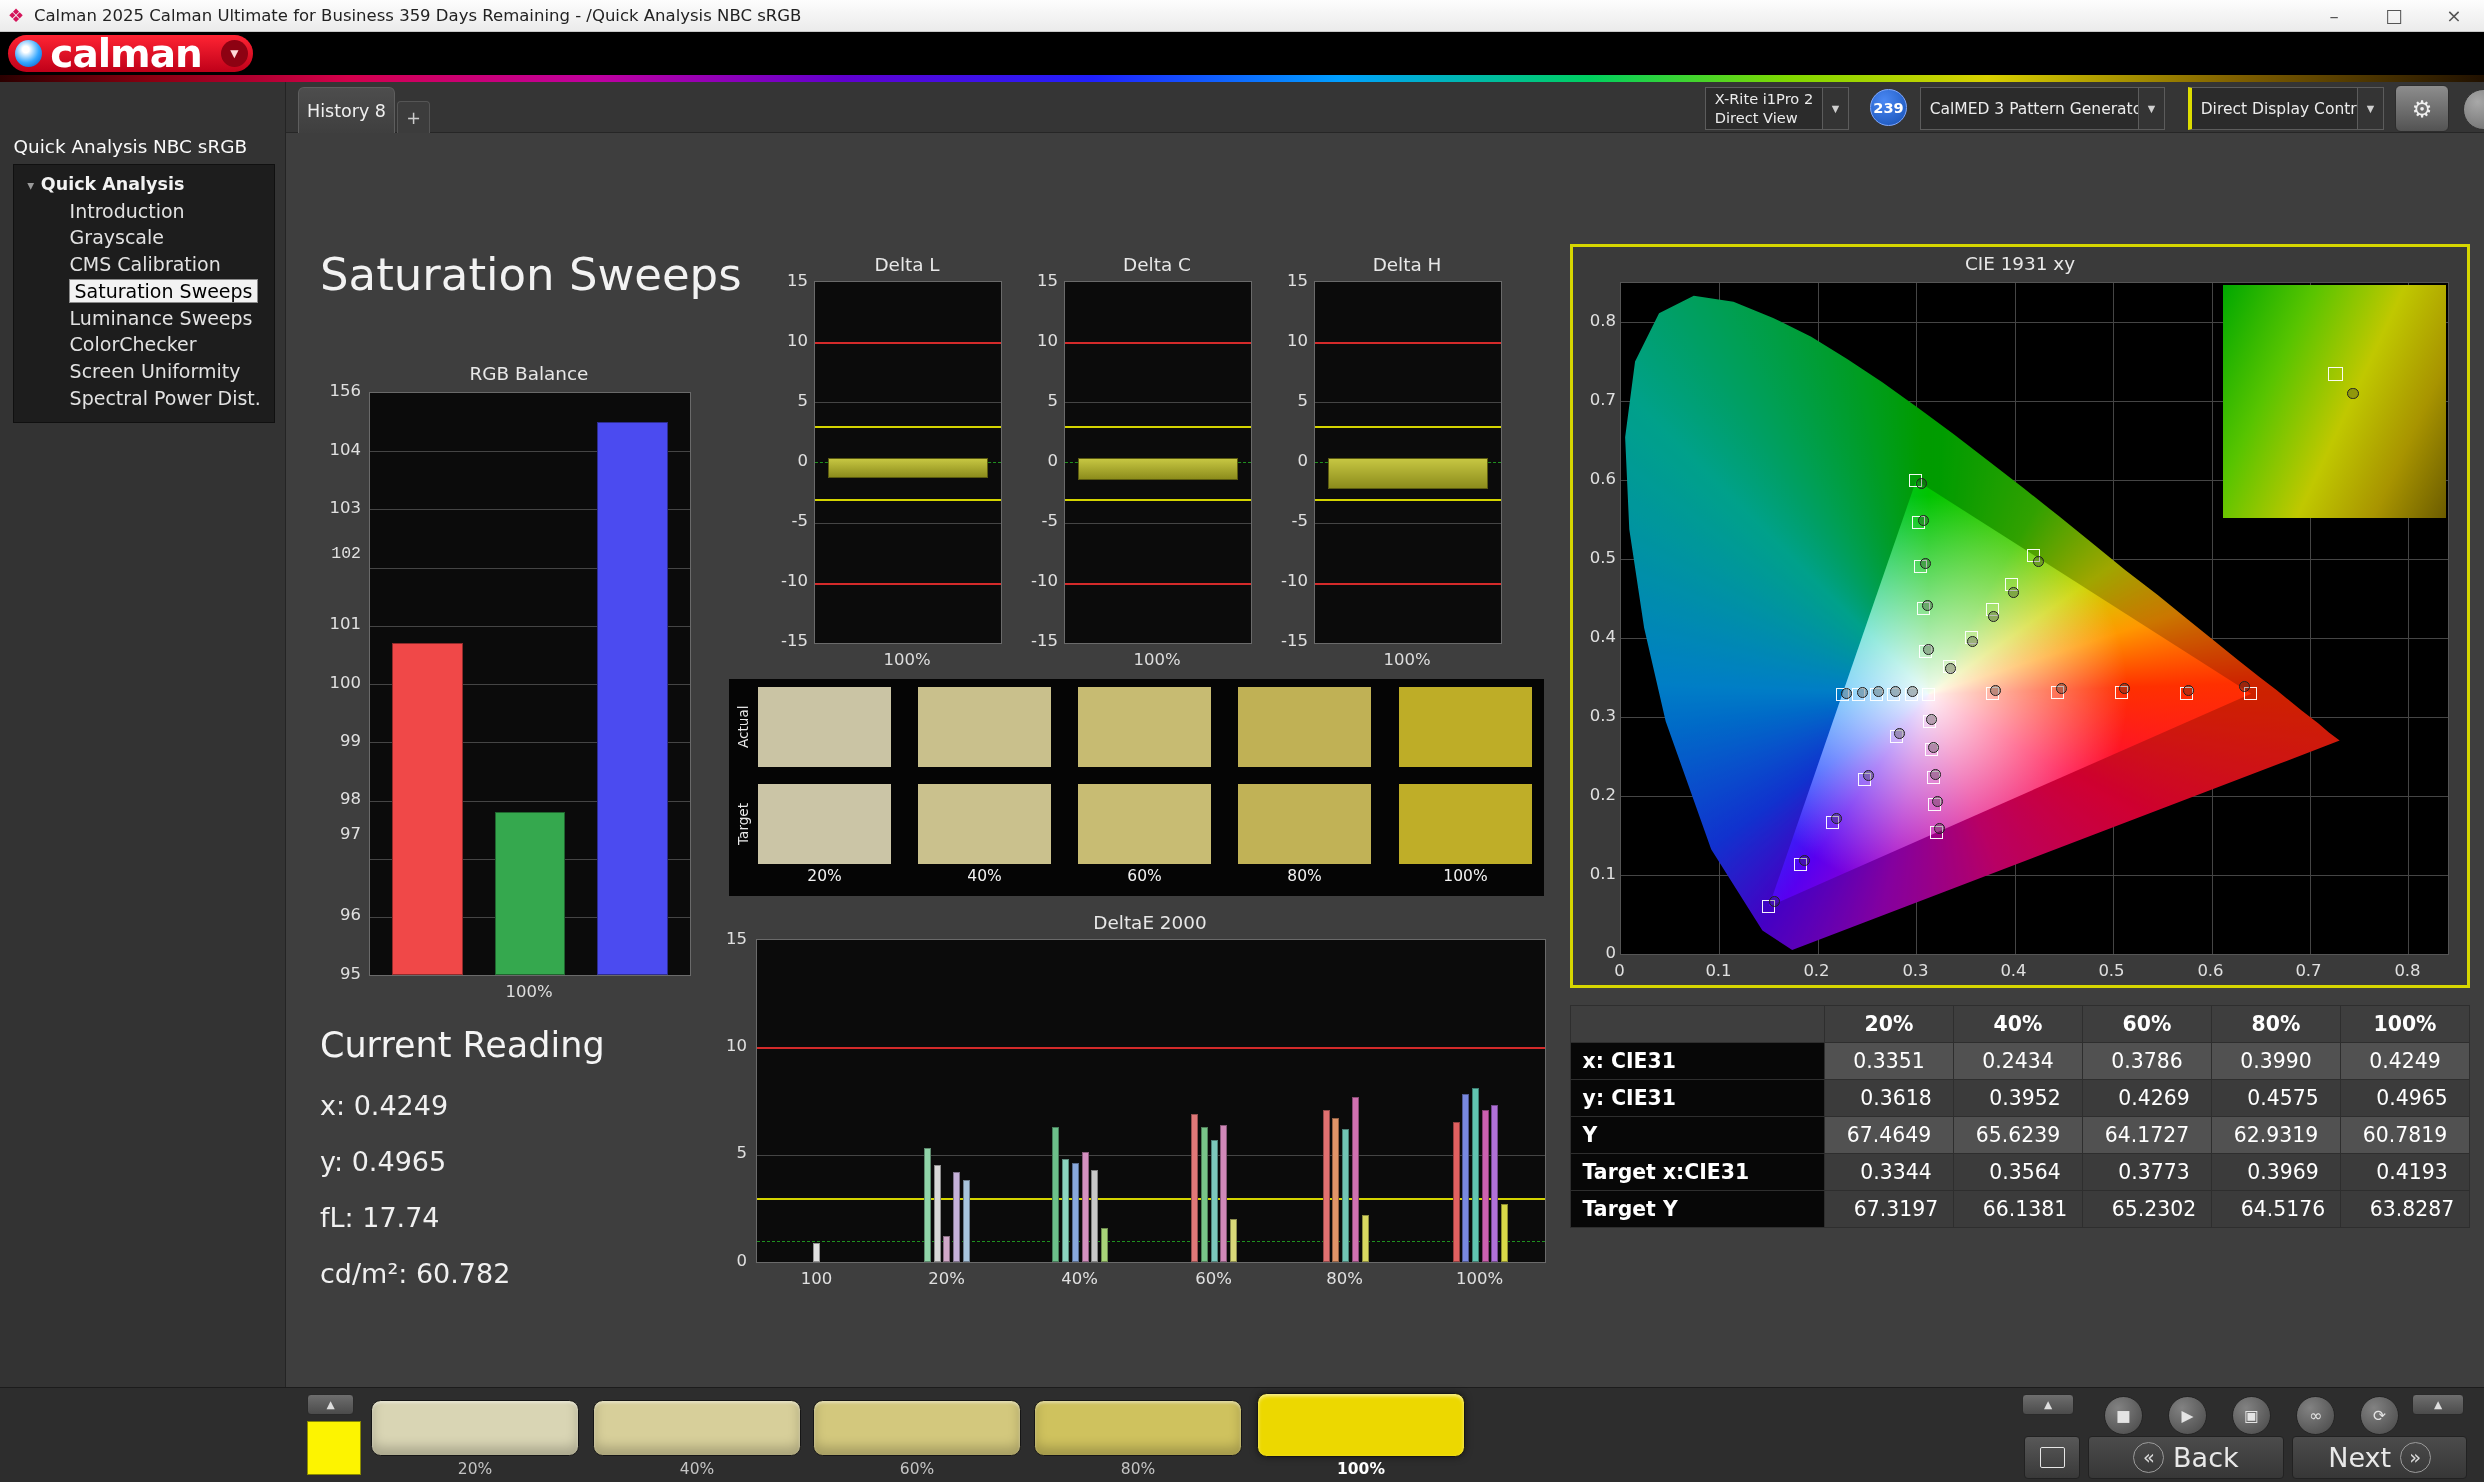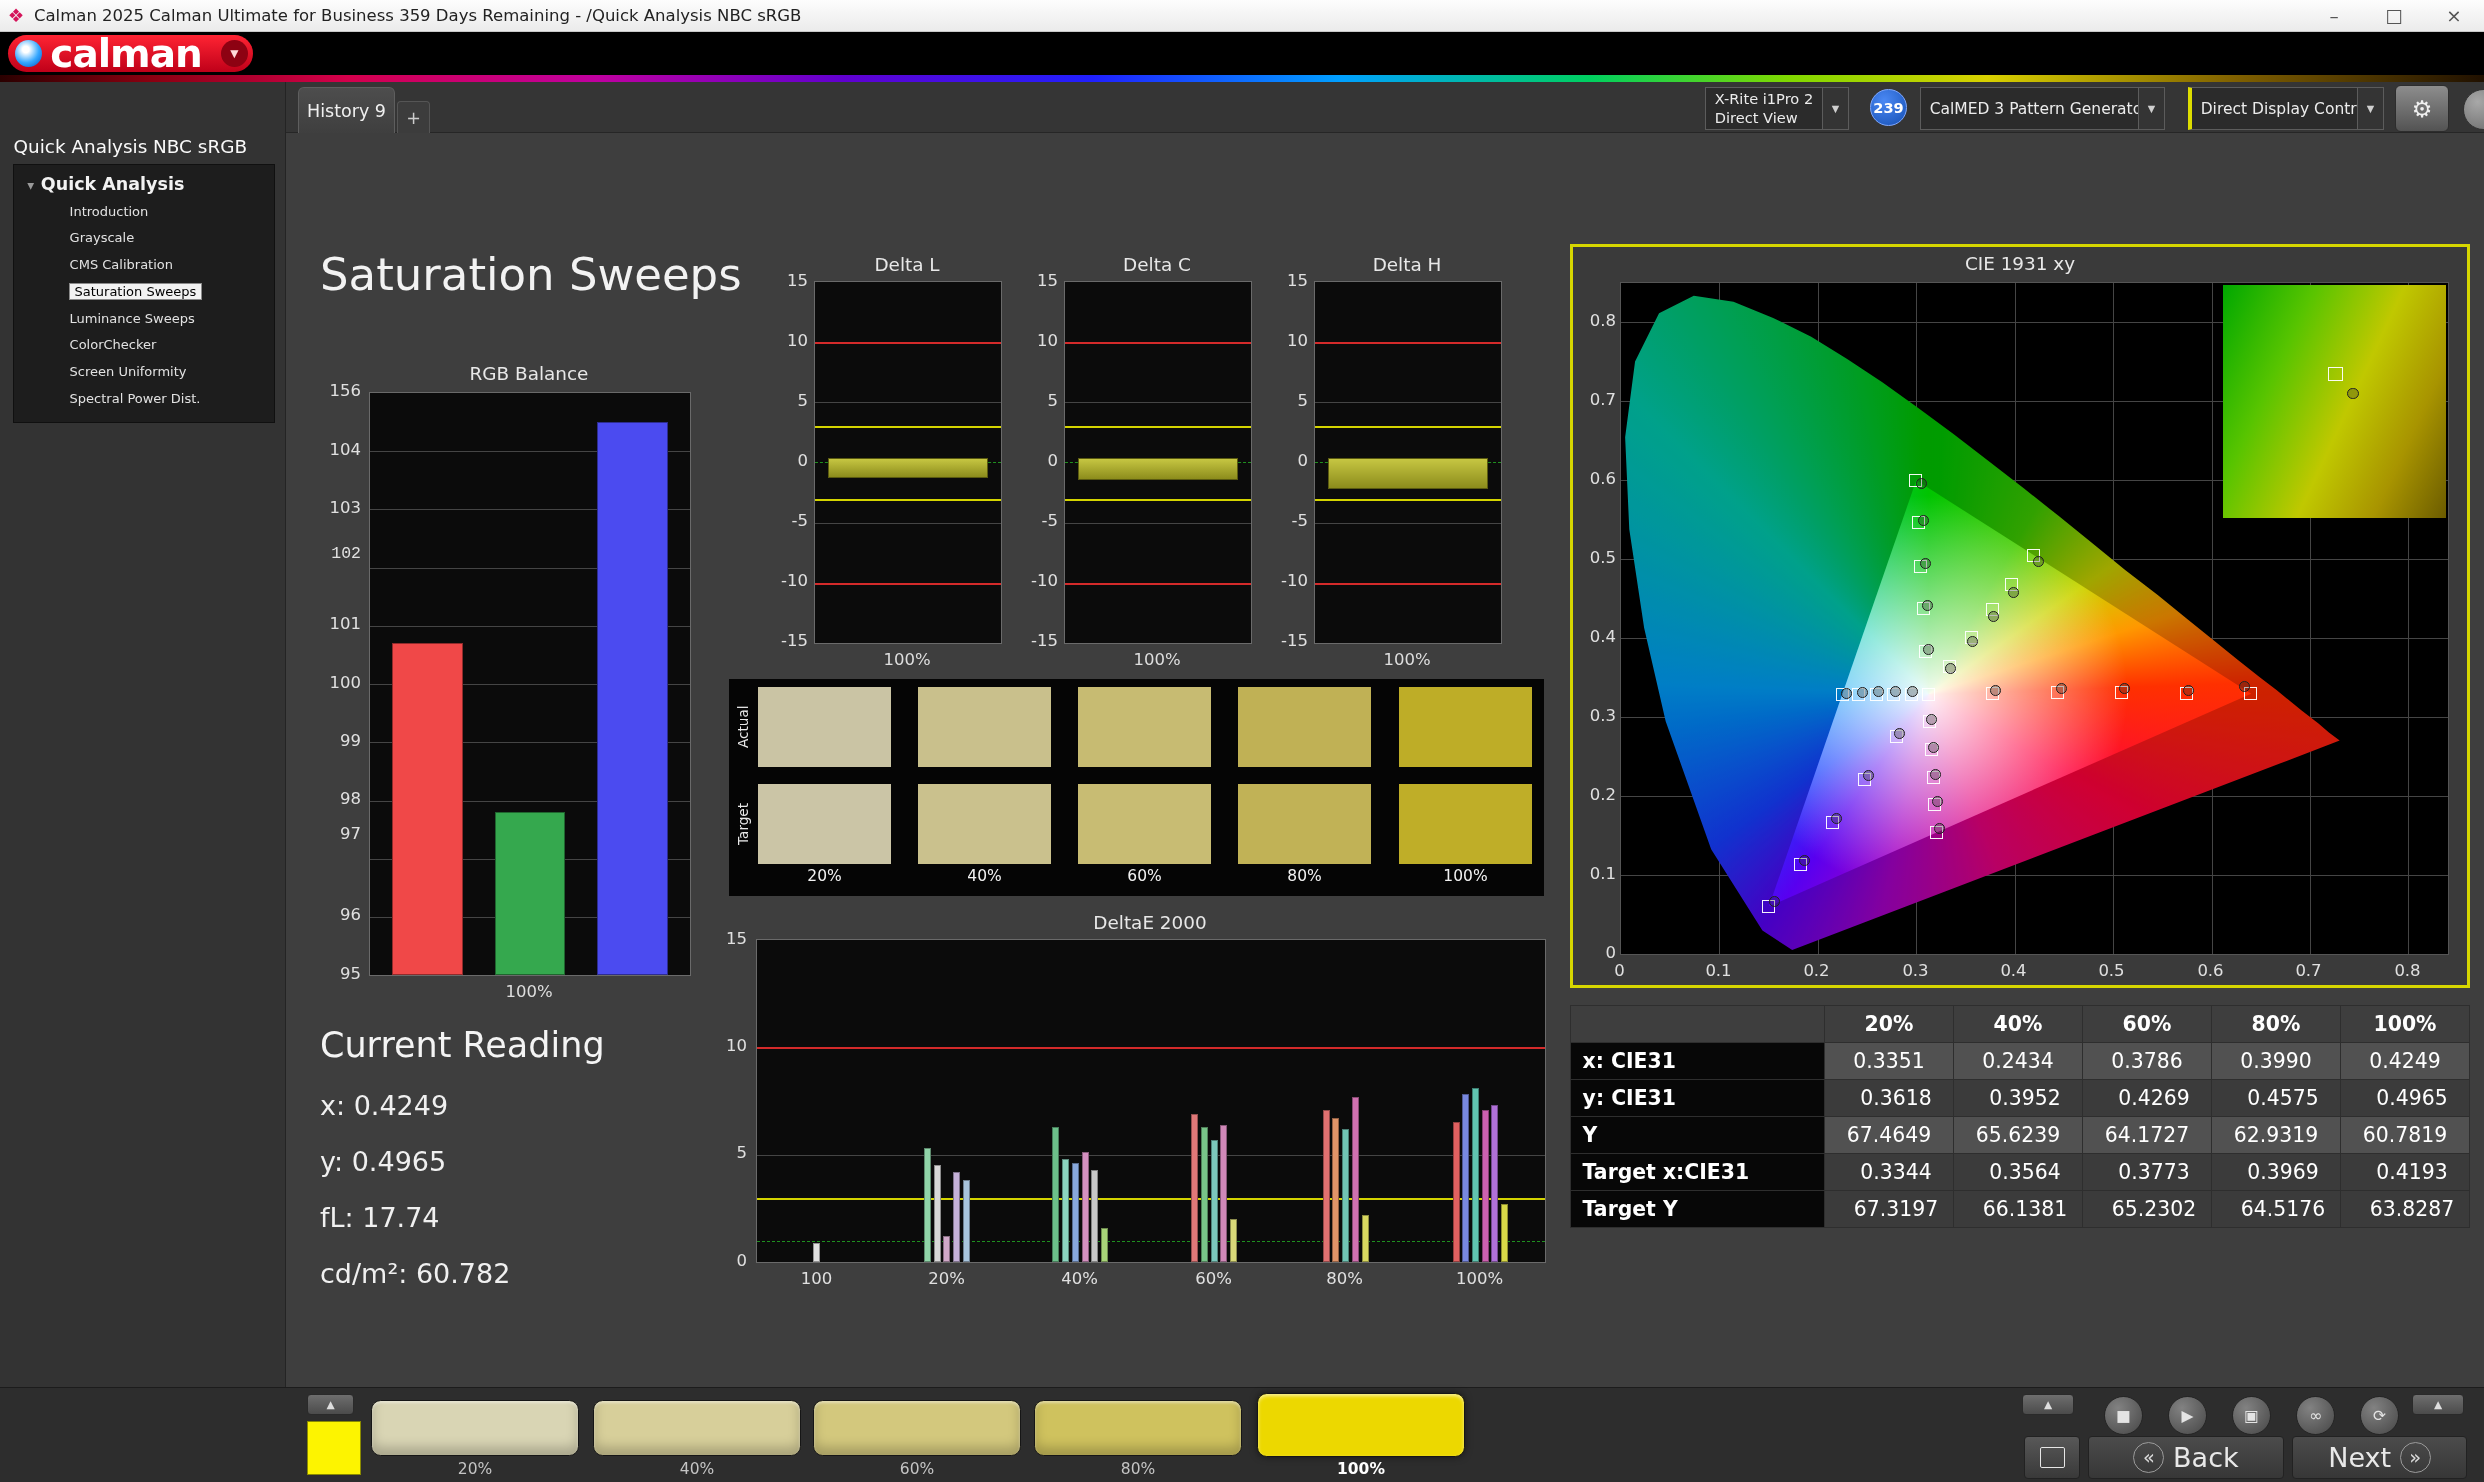--- a/index.html
+++ b/index.html
@@ -46,21 +46,21 @@
             background:linear-gradient(#8d8d8d,#535353);border:1px solid #2d2d2d;color:#f0f0f0;font-size:23px;
             display:flex;align-items:center;justify-content:center;box-sizing:border-box;}
   #partial-btn{position:absolute;left:2463px;top:89px;width:39px;height:39px;border-radius:50%;
                background:radial-gradient(circle at 35% 30%,#a8a8a8,#6a6a6a);border:1px solid #333;}
   
   #sidebar{position:absolute;left:0;top:82px;width:286px;height:1305px;background:#333;border-right:1px solid #242424;box-sizing:border-box;}
   #sidebar-header{position:absolute;left:13.6px;top:54px;font-size:18.4px;color:#fafafa;}
   #tree{position:absolute;left:12.6px;top:82px;width:262px;background:#1d1d1d;border:1px solid #101010;padding:4.9px 0 9.7px;box-sizing:border-box;}
   .tree-root{padding:3.9px 0 3.9px 13.6px;font-weight:bold;font-size:17.5px;color:#f2f2f2;}
   .tree-root .tri{color:#9a9a9a;margin-right:6.8px;font-size:13.6px;}
-  .tree-item{padding:1.9px 0 1.9px 56px;font-size:13px;line-height:23px;color:#e2e2e2;white-space:nowrap;}
+  .tree-item{padding:1.9px 0 1.9px 56px;font-size:19px;line-height:23px;color:#e2e2e2;white-space:nowrap;}
   .tree-item .sel{background:#f2f2f2;color:#000;outline:1px solid #8a8a8a;padding:0 4.9px;}
   
   #page-heading{position:absolute;left:320px;top:248px;font-size:45px;color:#f2f2f2;}
   
   .chart-title{position:absolute;top:0;text-align:center;font-size:18.4px;color:#e8e8e8;}
   .plot{position:absolute;background:#0b0b0b;border:1px solid #6a6a6a;box-sizing:content-box;overflow:hidden;}
   .xlabel{position:absolute;text-align:center;font-size:16.5px;color:#dedede;}
   .grid-h{position:absolute;left:0;right:0;height:1px;background:#454545;}
   .grid-v{position:absolute;top:0;bottom:0;width:1px;background:#454545;}
   .limit-red{position:absolute;left:0;right:0;height:1.9px;background:#d42a2a;}
@@ -162,21 +162,21 @@
     <span id="logo-mark"></span>
     <span id="logo-text">calman</span>
     <span id="logo-dd">▼</span>
   </div>
 </div>
 <div id="rainbow"></div>
 
 <div id="topstrip"></div>
 <div id="panel-circle-btn"></div>
 <div id="sidebar-collapse">◀</div>
-<div id="tab-history">History 9</div>
+<div id="tab-history">History 8</div>
 <div id="tab-add">+</div>
 
 <div class="dropdown" id="dd-meter" style="left:1705px;top:87px;width:144px;">
   <div class="dd-text two-line">
     <div>X-Rite i1Pro 2</div>
     <div>Direct View</div>
   </div>
   <div class="dd-arrow">
       <span>▼</span>
     </div>

